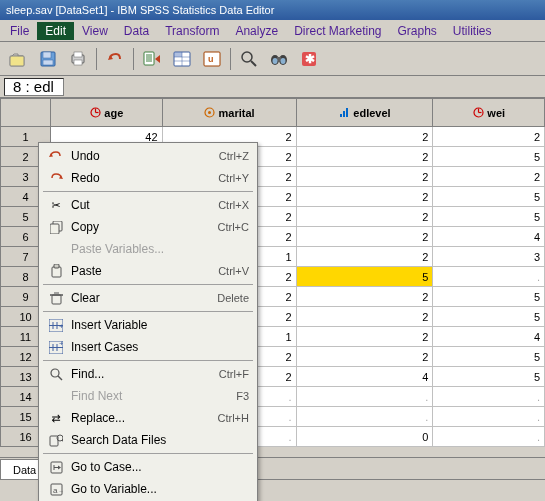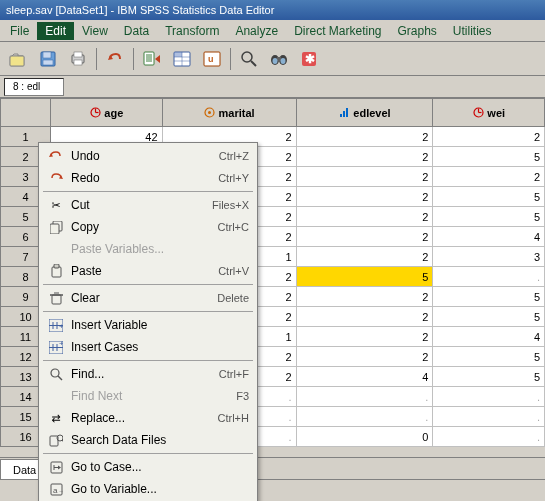--- a/index.html
+++ b/index.html
@@ -22,21 +22,21 @@
       display: flex;
       align-items: center;
       height: 22px;
       border-bottom: 1px solid #808080;
       padding: 0 2px;
     }
     .menu-item {
       padding: 2px 8px;
       cursor: pointer;
       font-size: 12px;
-      color: #14532d;
+      color: #4c1d95;
     }
     .menu-item.active { background: #14532d; color: white; }
 
     
     .toolbar {
       background: #d4d0c8;
       display: flex;
       align-items: center;
       height: 34px;
       border-bottom: 1px solid #808080;
@@ -65,21 +65,21 @@
       border-bottom: 1px solid #808080;
       padding: 2px 4px;
       font-size: 11px;
     }
     .cell-ref-box {
       border: 1px inset #808080;
       background: white;
       width: 60px;
       height: 18px;
       padding: 1px 8px;
-      font-size: 10px;
+      font-size: 15px;
     }
 
     
     .data-grid {
       flex: 1;
       overflow: hidden;
       background: white;
     }
     .grid-table {
       border-collapse: collapse;
@@ -500,21 +500,21 @@
             <polygon points="12,3 14,7 10,6.5" fill="#c04020"></polygon>
           </svg>
       </span>
       <span class="drop-text">Redo</span>
       <span class="shortcut">Ctrl+Y</span>
     </div>
     <div class="drop-sep"></div>
     <div class="drop-item">
       <span class="drop-icon">✂</span>
       <span class="drop-text">Cut</span>
-      <span class="shortcut">Files+X</span>
+      <span class="shortcut">Ctrl+X</span>
     </div>
     <div class="drop-item">
       <span class="drop-icon">
         <svg width="13" height="13" viewBox="0 0 13 13">
             <rect x="3" y="0" width="9" height="10" rx="1" fill="none" stroke="#555" stroke-width="1"></rect>
             <rect x="0" y="3" width="9" height="10" rx="1" fill="#f0f0e8" stroke="#555" stroke-width="1"></rect>
           </svg>
       </span>
       <span class="drop-text">Copy</span>
       <span class="shortcut">Ctrl+C</span>

